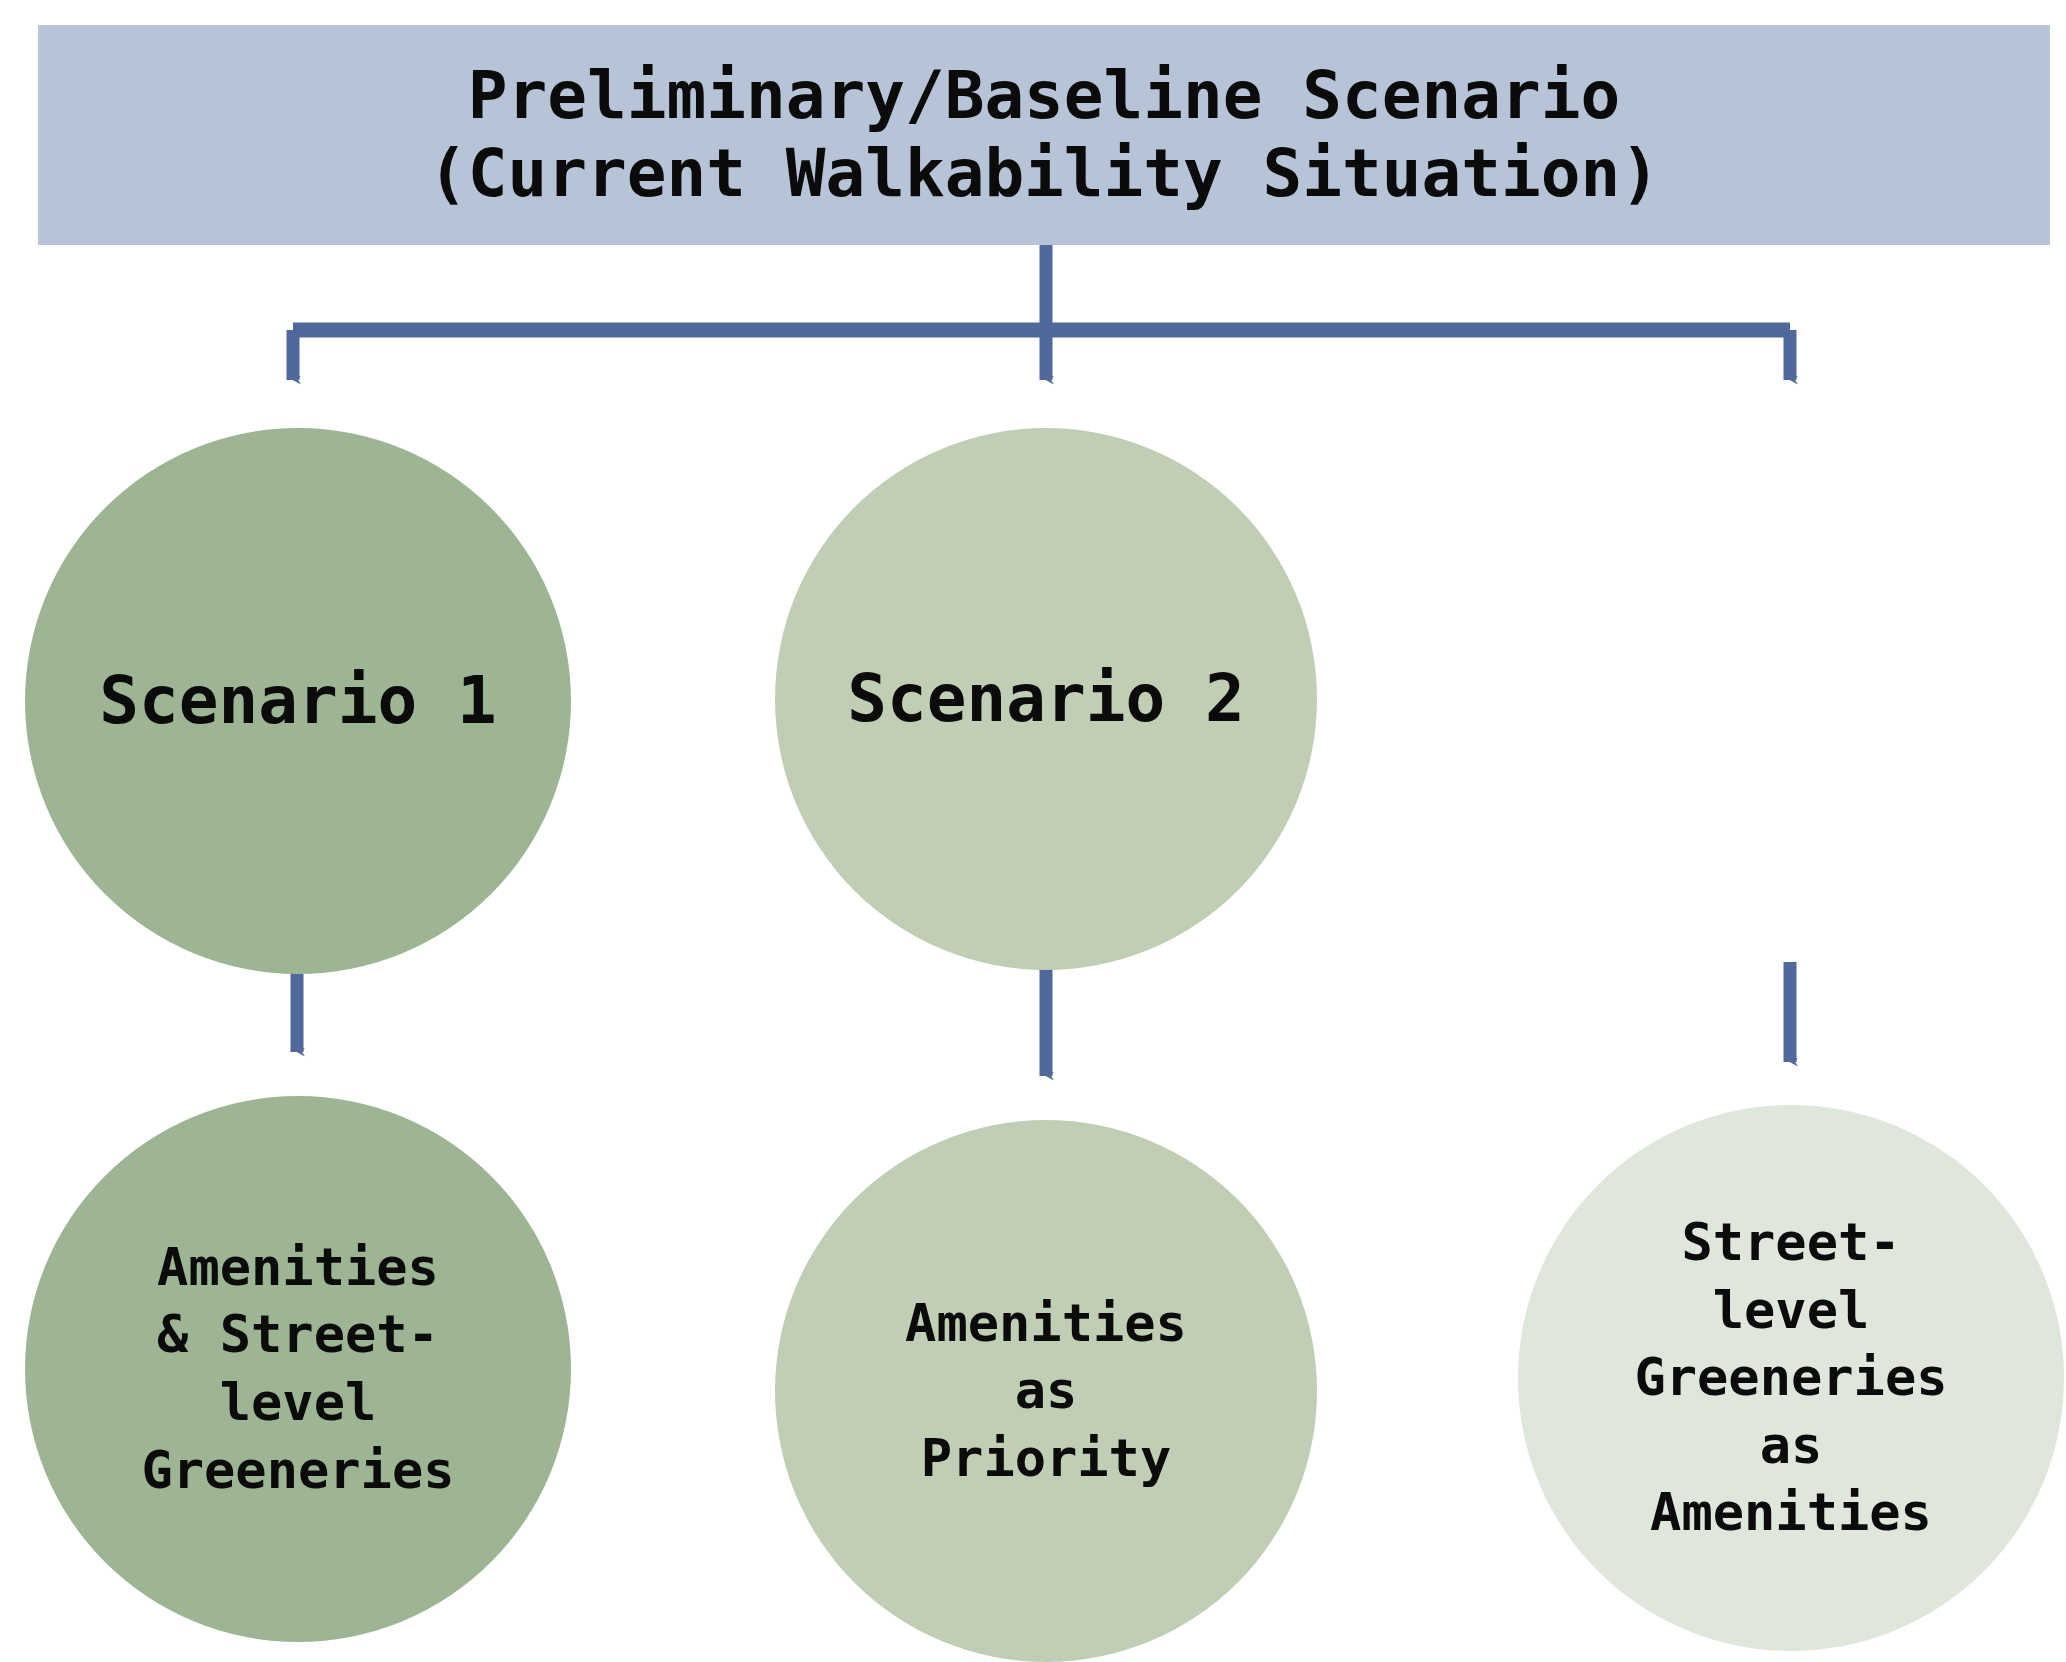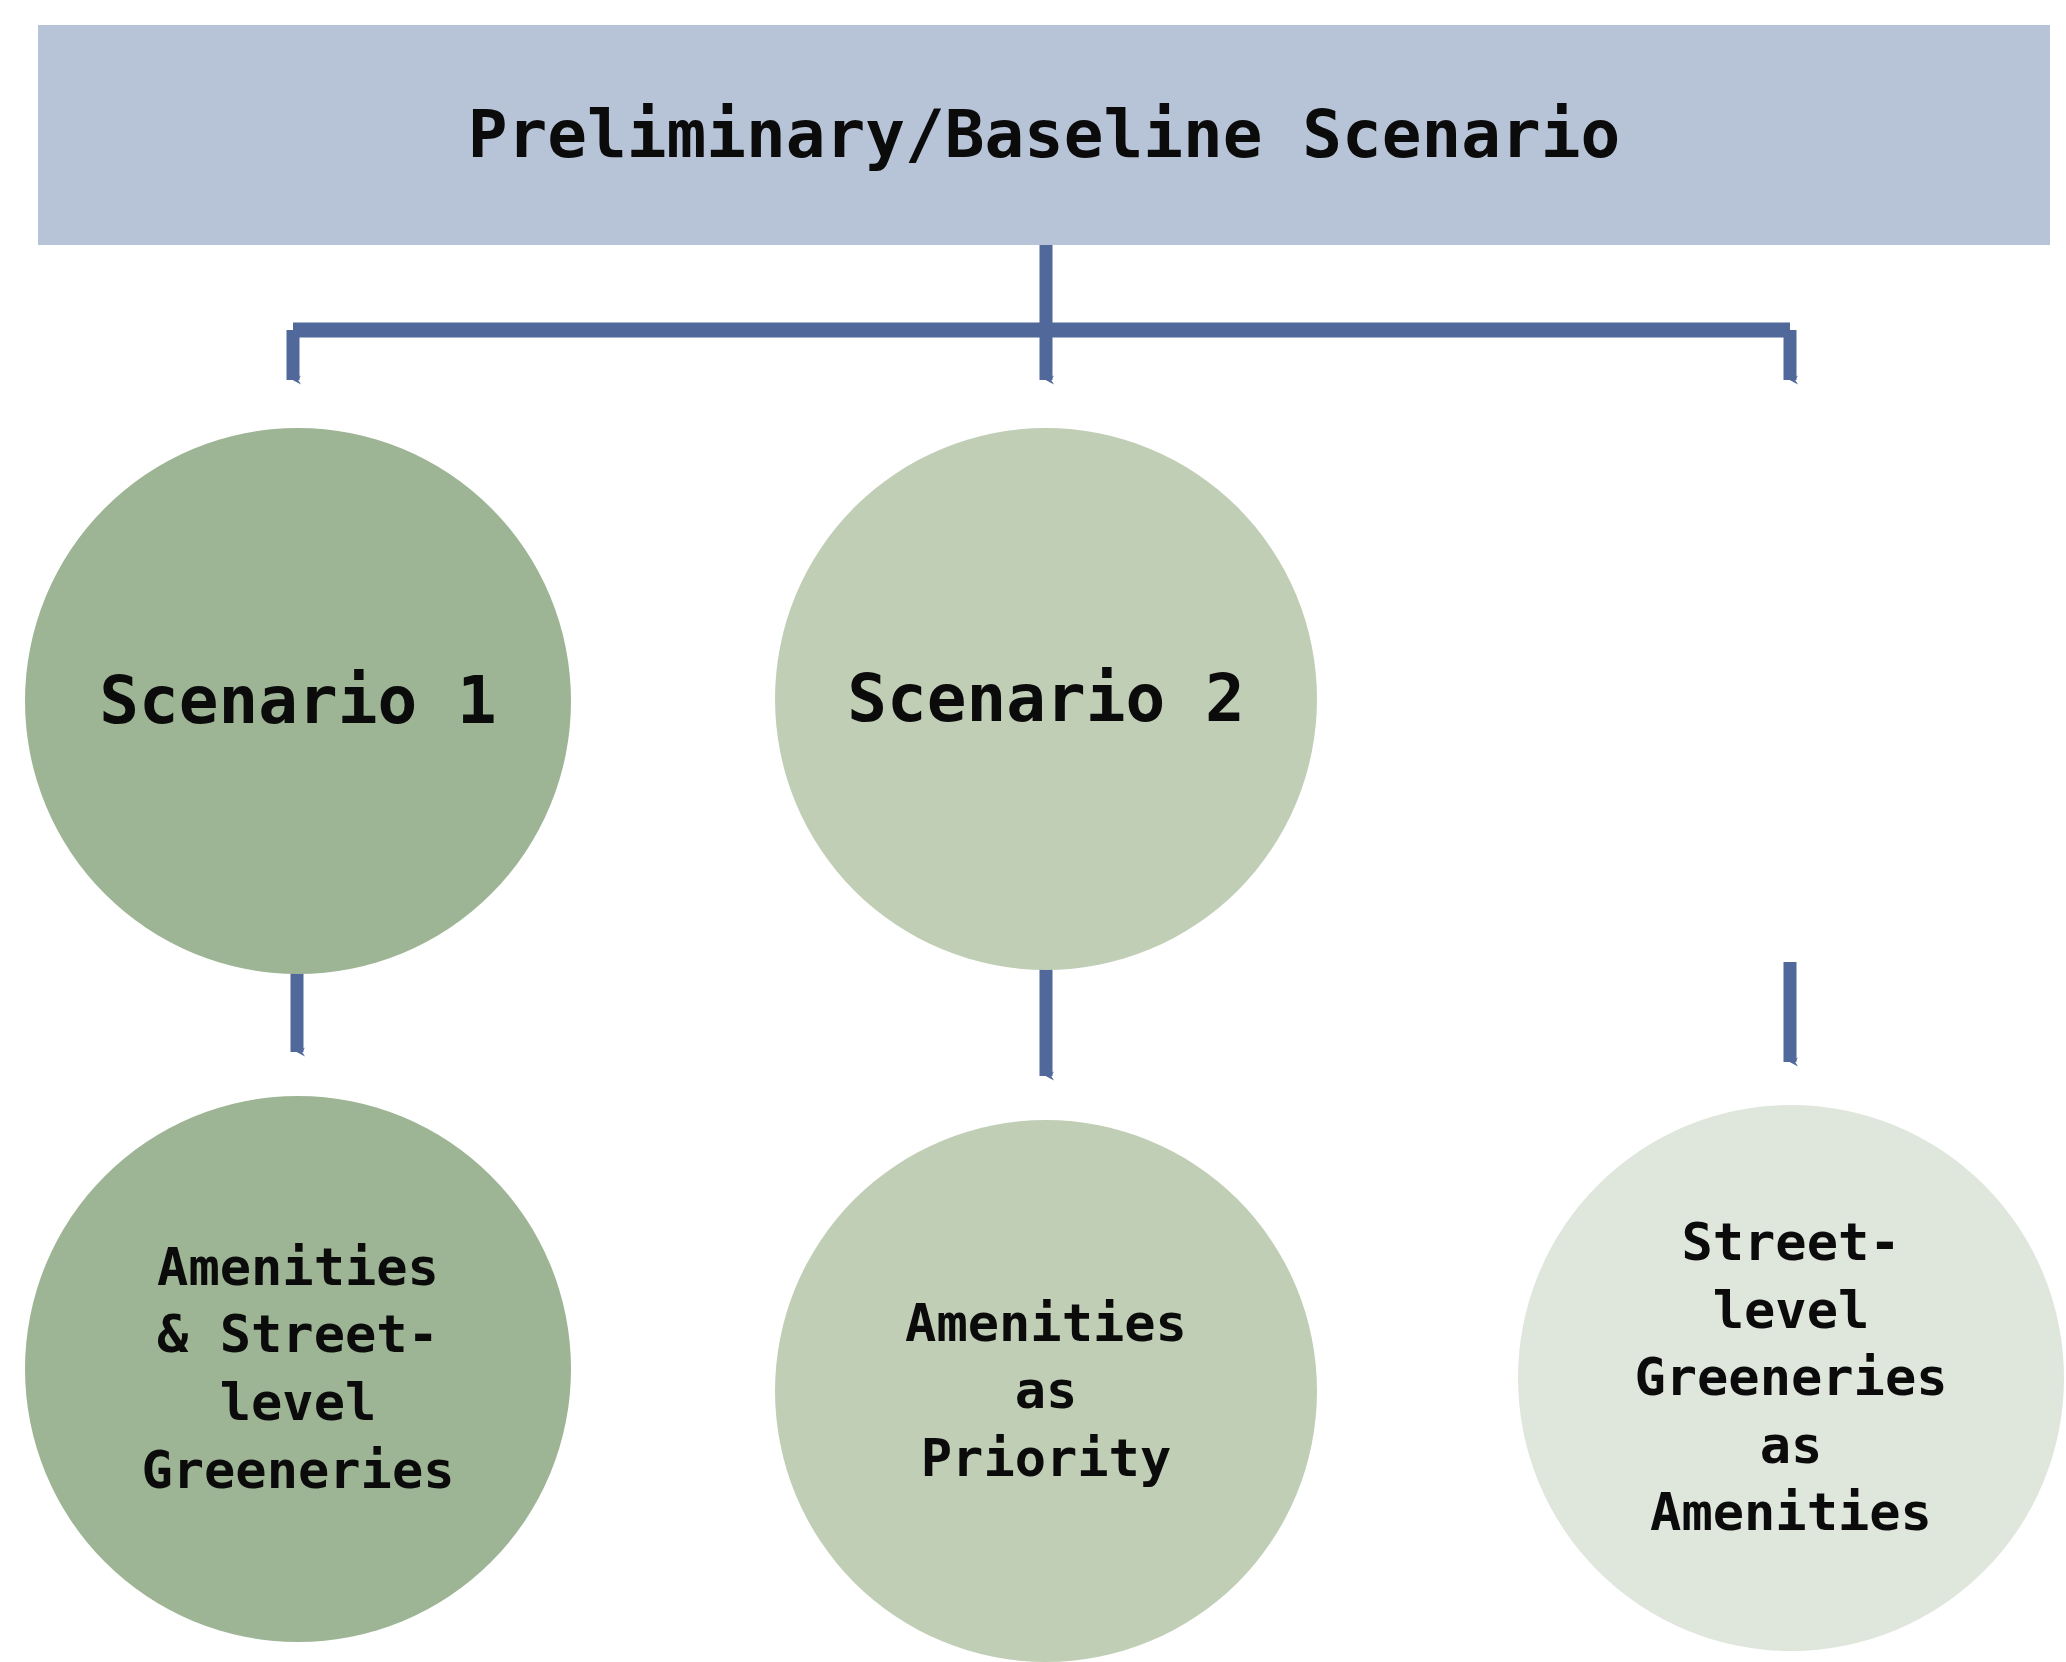--- a/index.html
+++ b/index.html
@@ -105,20 +105,21 @@
     background: #dfe6dc;
   }
 </style>
 </head>
 <body>
 
 <div id="canvas">
 
   <div class="banner">
     <div class="banner-line">Preliminary/Baseline Scenario</div>
+    <div class="banner-line">(Current Walkability Situation)</div>
   </div>
 
   <svg id="wires" viewBox="0 0 2066 1662" xmlns="http://www.w3.org/2000/svg">
     <defs>
       <marker id="ah" markerWidth="10" markerHeight="9" refX="4.6" refY="8.2" orient="auto" markerUnits="userSpaceOnUse">
         <path d="M0.2,0.2 L4.6,8.6 L9.0,0.2 L4.6,3.0 Z" fill="#51699A"></path>
       </marker>
     </defs>
 
     <path d="M1046,245 L1046,330" stroke="#51699A" stroke-width="13" fill="none"></path>

